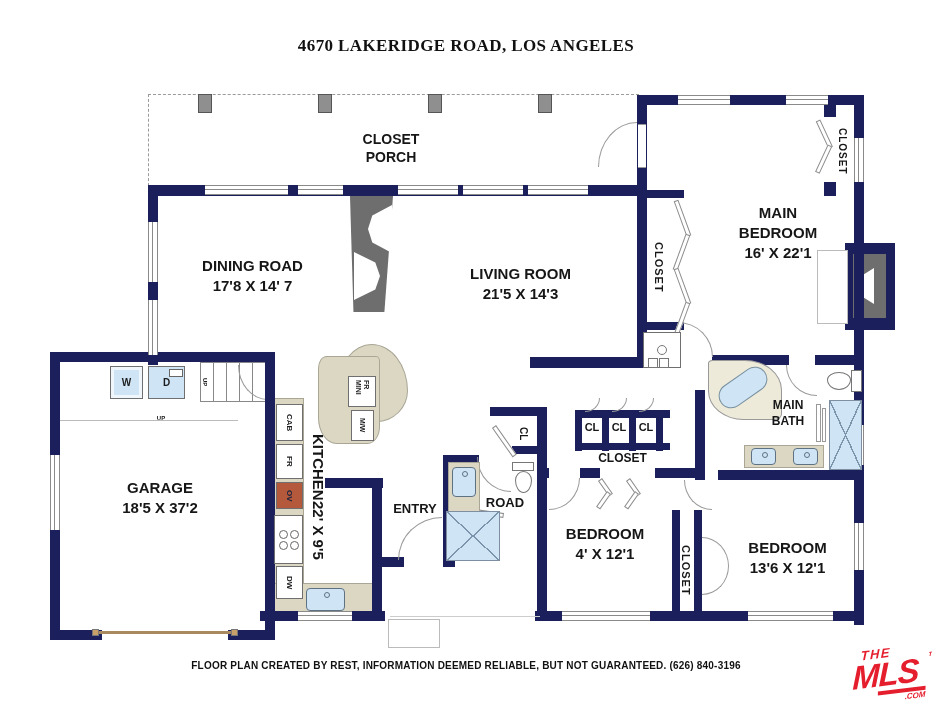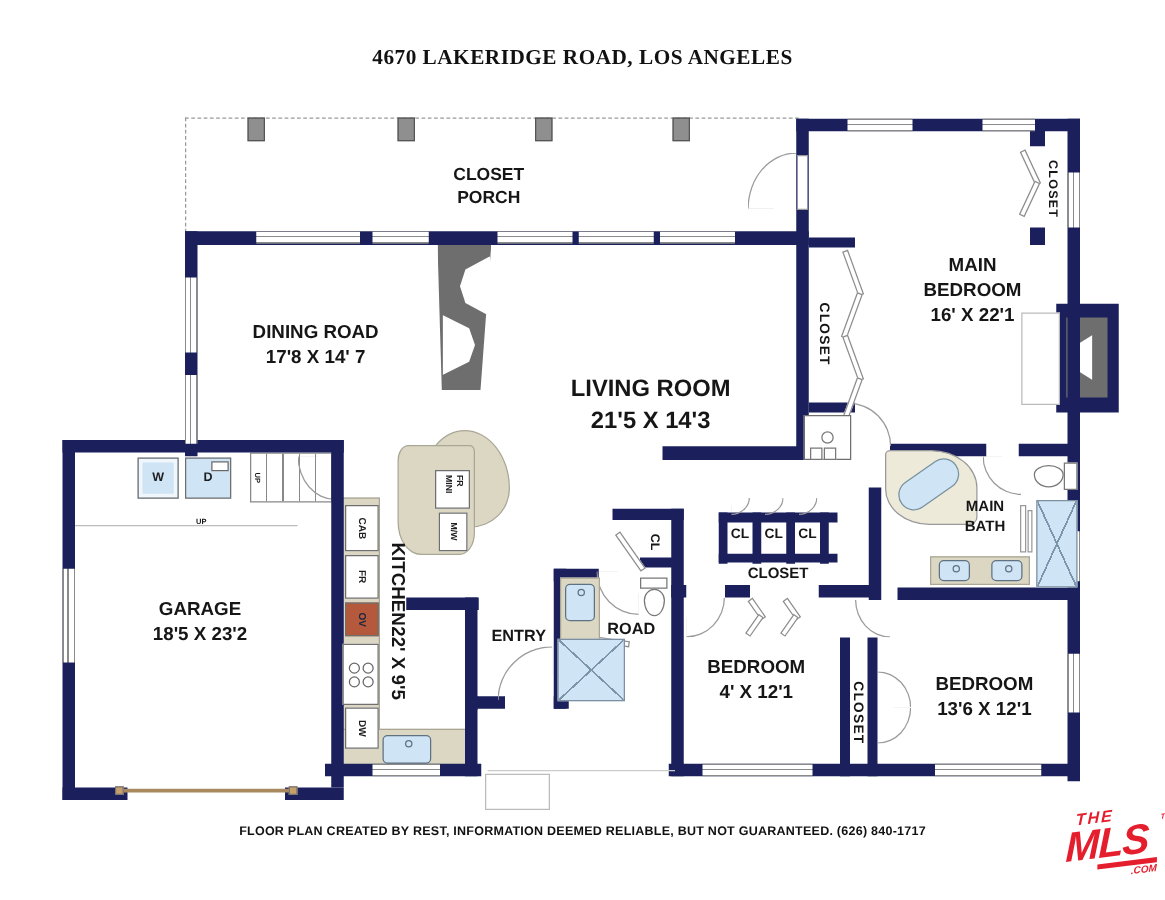--- a/index.html
+++ b/index.html
@@ -228,43 +228,43 @@
       <span>M/W</span>
     </div>
 
   <div class="abs" style="left:95px;top:631px;width:140px;height:3px;background:var(--garage_door_brown);"></div>
   <div class="abs" style="left:92px;top:629px;width:7px;height:7px;background:#c8a06a;border:1px solid #777;box-sizing:border-box;"></div>
   <div class="abs" style="left:231px;top:629px;width:7px;height:7px;background:#c8a06a;border:1px solid #777;box-sizing:border-box;"></div>
   <div class="abs" style="left:390px;top:616px;width:150px;height:1px;background:#ccc;"></div>
   <div class="abs" style="left:388px;top:619px;width:52px;height:29px;border:1px solid #bbb;box-sizing:border-box;"></div>
 
   <div class="lbl" style="left:180px;top:256px;width:145px;font-size:15px;"><span>DINING ROAD</span><br><span>17'8 X 14' 7</span></div>
-  <div class="lbl" style="left:448px;top:264px;width:145px;font-size:19px;margin-top:35px;"><span>LIVING ROOM</span><br><span>21'5 X 14'3</span></div>
+  <div class="lbl" style="left:448px;top:264px;width:145px;font-size:15px;"><span>LIVING ROOM</span><br><span>21'5 X 14'3</span></div>
   <div class="lbl" style="left:722px;top:203px;width:112px;font-size:15px;text-align:center;"><span>MAIN BEDROOM</span><br><span>16' X 22'1</span></div>
-  <div class="lbl" style="left:90px;top:478px;width:140px;font-size:15px;"><span>GARAGE</span><br><span>18'5 X 23'2</span></div>
+  <div class="lbl" style="left:90px;top:478px;width:140px;font-size:15px;"><span>GARAGE</span><br><span>18'5 X 37'2</span></div>
   <div class="lbl v" style="left:296px;top:432px;width:44px;height:130px;font-size:15px;">
       <span>KITCHEN</span>
       <span>22' X 9'5</span>
     </div>
   <div class="lbl" style="left:385px;top:500px;width:60px;font-size:13px;">ENTRY</div>
   <div class="lbl" style="left:482px;top:494px;width:46px;font-size:13px;">ROAD</div>
   <div class="lbl" style="left:758px;top:398px;width:60px;font-size:12px;">MAIN BATH</div>
   <div class="lbl" style="left:545px;top:524px;width:120px;font-size:15px;"><span>BEDROOM</span><br><span>4' X 12'1</span></div>
   <div class="lbl" style="left:715px;top:538px;width:145px;font-size:15px;"><span>BEDROOM</span><br><span>13'6 X 12'1</span></div>
 
   <div class="lbl v" style="left:832px;top:108px;width:20px;height:86px;font-size:10px;letter-spacing:1px;">CLOSET</div>
   <div class="lbl v" style="left:646px;top:215px;width:26px;height:105px;font-size:11px;letter-spacing:1px;">CLOSET</div>
   <div class="lbl" style="left:585px;top:451px;width:75px;font-size:12px;">CLOSET</div>
   <div class="lbl v" style="left:676px;top:528px;width:20px;height:85px;font-size:11px;letter-spacing:1px;">CLOSET</div>
   <div class="lbl" style="left:582px;top:420px;width:20px;font-size:11px;">CL</div>
   <div class="lbl" style="left:609px;top:420px;width:20px;font-size:11px;">CL</div>
   <div class="lbl" style="left:636px;top:420px;width:20px;font-size:11px;">CL</div>
   <div class="lbl v" style="left:515px;top:419px;width:17px;height:30px;font-size:10px;">CL</div>
 
-  <div class="footer">FLOOR PLAN CREATED BY REST, INFORMATION DEEMED RELIABLE, BUT NOT GUARANTEED. (626) 840-1717</div>
+  <div class="footer">FLOOR PLAN CREATED BY REST, INFORMATION DEEMED RELIABLE, BUT NOT GUARANTEED. (626) 840-3196</div>
   <div class="mls">
     <div class="the">THE</div>
     <div class="big"><span>MLS</span><span class="tm">TM</span></div>
     <div class="bar"></div>
     <div class="com">.COM</div>
   </div>
 
 </div>
 
 </body></html>

